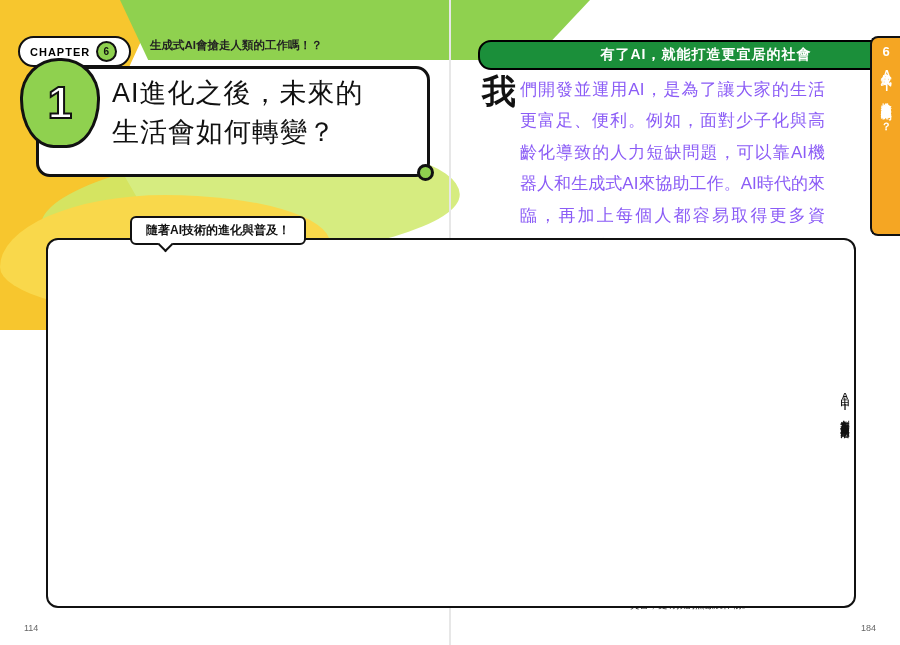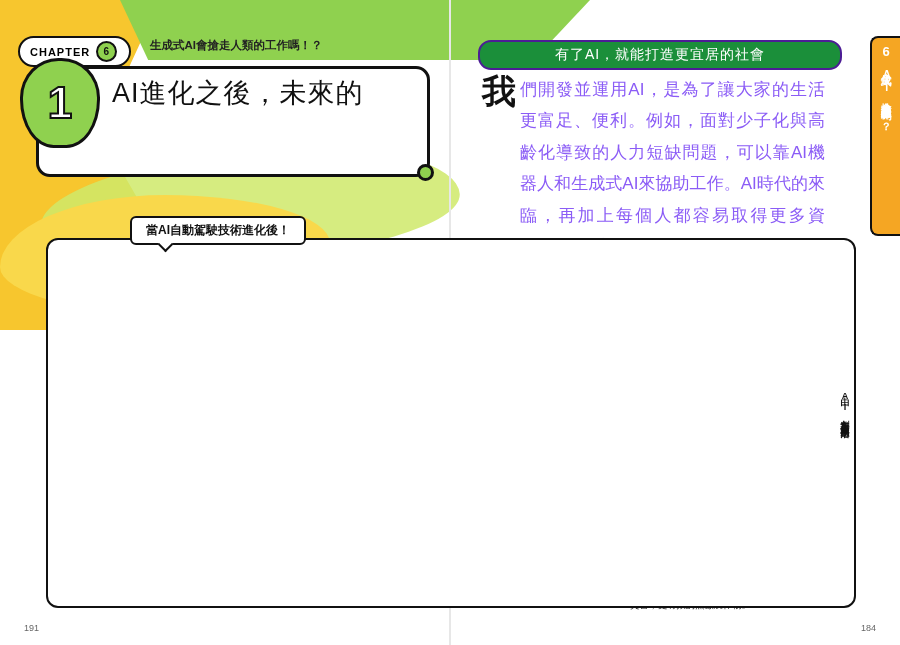--- a/index.html
+++ b/index.html
@@ -82,23 +82,23 @@
   }
   .title-text{
     position:absolute;left:112px;top:74px;width:310px;
     font-size:27px;font-weight:normal;color:#111;line-height:1.45;
     letter-spacing:1px;z-index:4;
   }
 
   
   .right-banner{
     position:absolute;left:478px;top:40px;width:360px;height:26px;
-    background:#1b8f3a;border:2px solid #4c1d95;border-radius:13px;
+    background:#1b8f3a;border:2px solid #000000;border-radius:13px;
     display:flex;align-items:center;justify-content:center;
-    color:#fff;font-size:14px;font-weight:normal;letter-spacing:1px;
+    color:#fff;font-size:14px;font-weight:bold;letter-spacing:1px;padding-left:46px;
   }
   .side-tab{
     position:absolute;right:0;top:36px;width:30px;height:200px;
     background:#f5a623;border:2px solid #111;border-right:none;
     border-radius:8px 0 0 8px;
     display:flex;flex-direction:column;align-items:center;
     padding-top:6px;box-sizing:border-box;
   }
   .side-tab-num{font-size:13px;font-weight:bold;color:#fff;}
   .side-tab-text{
@@ -192,34 +192,35 @@
   <div class="chapter-pill">
     <span>CHAPTER</span>
     <span class="chapter-num">6</span>
   </div>
   <div class="chapter-sub">生成式AI會搶走人類的工作嗎！？</div>
 
   <div class="title-box"></div>
   <div class="title-num">1</div>
   <div class="title-text">
     <div>AI進化之後，未來的</div>
+    <div>生活會如何轉變？</div>
   </div>
 
   <div class="right-banner">有了AI，就能打造更宜居的社會</div>
 
   <div class="side-tab">
     <div class="side-tab-num">6</div>
     <div class="side-tab-text">生成式AI會搶走人類的工作嗎！？</div>
   </div>
 
   <div class="lead-char">我</div>
   <div class="body-text">們開發並運用AI，是為了讓大家的生活更富足、便利。例如，面對少子化與高齡化導致的人力短缺問題，可以靠AI機器人和生成式AI來協助工作。AI時代的來臨，再加上每個人都容易取得更多資訊，也能縮小社會差距。可以想像，隨著AI技術的進化與普及，將能解決更多社會問題。</div>
 
   <div class="panel"></div>
-  <div class="panel-label">當AI自動駕駛技術進化後！</div>
+  <div class="panel-label">隨著AI技術的進化與普及！</div>
 
   <div class="illus-label" style="left:838px;top:390px;color:#111;z-index:5;">由AI創造更方便大家的生活！</div>
 
   <div class="illus" style="left:60px;top:262px;width:155px;height:110px;background:#f3efe2;">
     <div class="sky" style="background:linear-gradient(#fdf6e3,#f1e6c8);"></div>
     <div style="position:absolute;left:62px;top:10px;width:80px;height:54px;background:#fff;border:2px solid #111;border-radius:6px;"></div>
     <div style="position:absolute;left:78px;top:18px;width:38px;height:30px;background:#bfe3f5;border:2px solid #111;border-radius:50% 50% 45% 45%;"></div>
     <div style="position:absolute;left:10px;top:46px;width:54px;height:52px;background:#f6c5a8;border:2px solid #111;border-radius:50% 50% 40% 40%;"></div>
     <div style="position:absolute;left:6px;top:84px;width:120px;height:24px;background:#e8d8b0;border-top:2px solid #111;"></div>
   </div>
@@ -320,16 +321,16 @@
       <span class="arrow"></span>
       <span class="tag future">未來的樣貌</span>
     </div>
     <div class="bubbles">
       <div class="bubble now">因為人口老化、人手不足，無人從事農業……</div>
       <div class="bubble future">AI農業普及，農務不再需要人力。</div>
     </div>
     <div class="para" style="width:200px;">內建AI的機器人能自動協助採收作物，解決農業人力老化和短缺的問題。另外，AI也能預測天氣災害，更有效的照顧農作物。</div>
   </div>
 
-  <div class="pageno left">191</div>
+  <div class="pageno left">114</div>
   <div class="pageno right">184</div>
 
 </div>
 
 </body></html>

